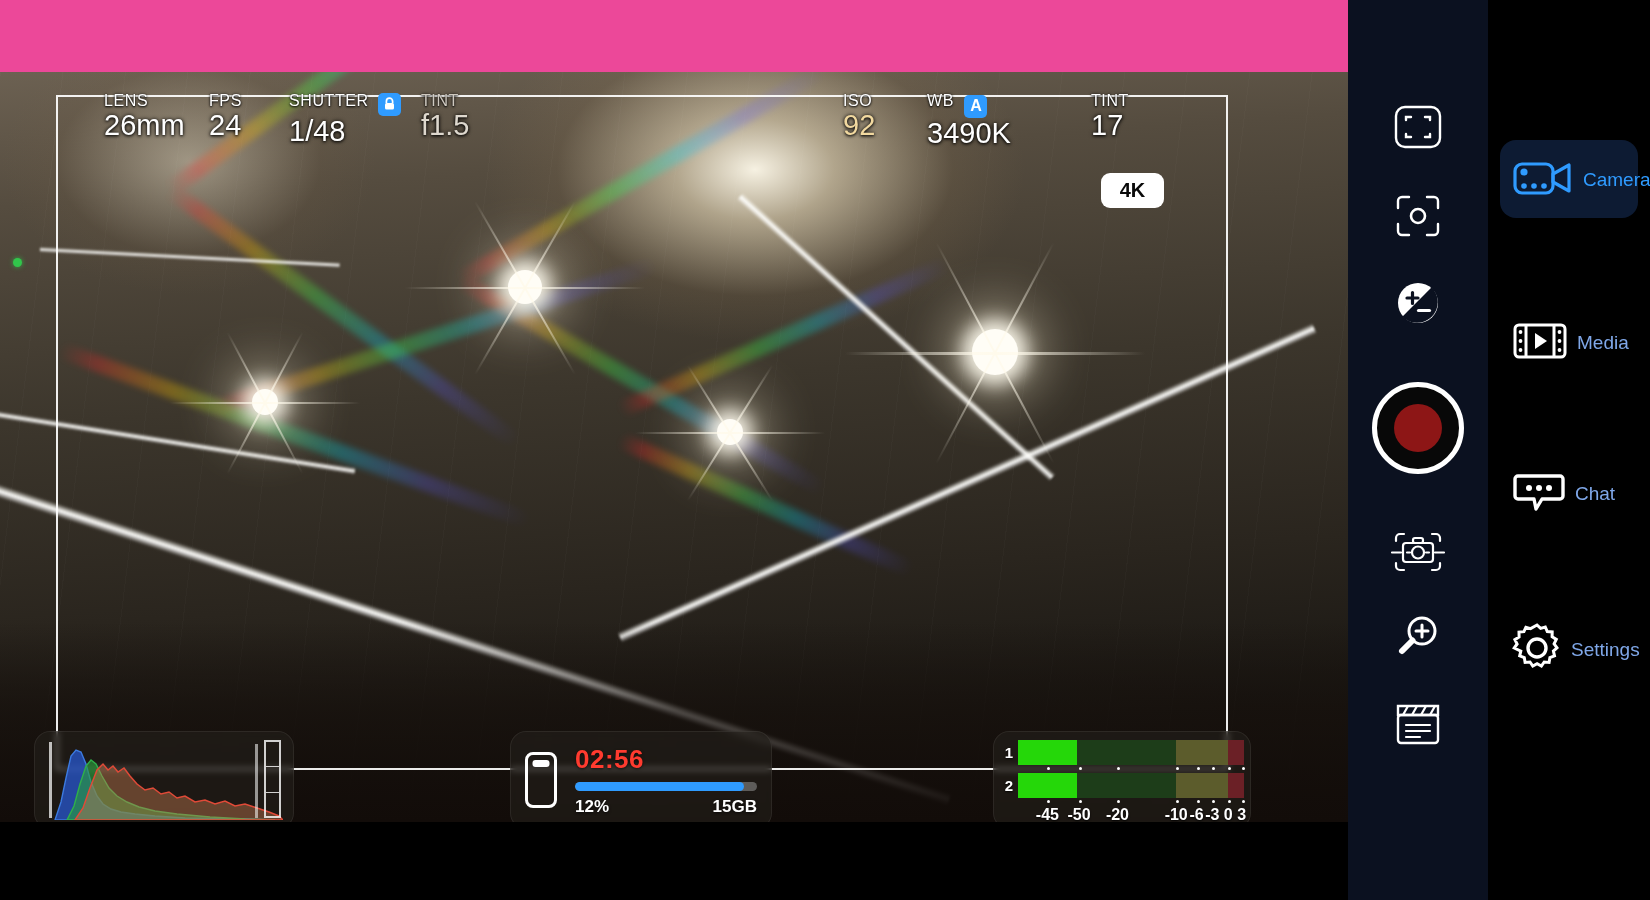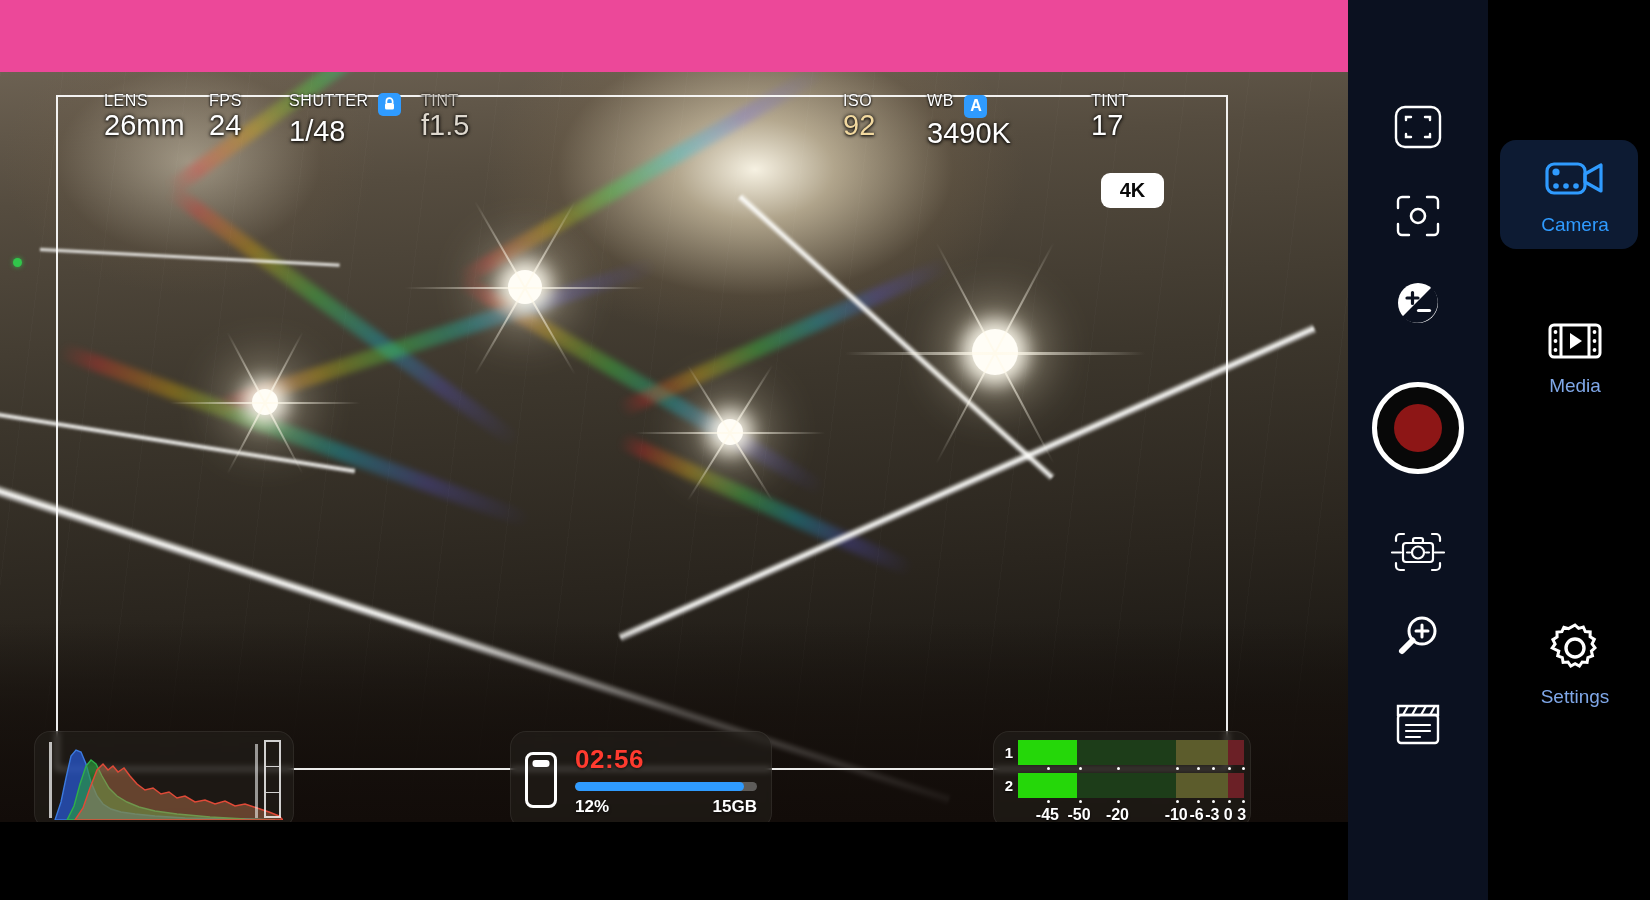--- a/index.html
+++ b/index.html
@@ -150,21 +150,21 @@
   .rail-btn { position:absolute; left:50%; transform:translateX(-50%);
     display:flex; align-items:center; justify-content:center; cursor:pointer; }
   .rec-btn { position:absolute; left:50%; transform:translateX(-50%); top:382px;
     width:92px; height:92px; border-radius:50%; background:#080808;
     border:5px solid #ffffff; display:flex; align-items:center; justify-content:center; }
   .rec-inner { width:48px; height:48px; border-radius:50%; background:#8d1616; }
 
   
   .nav { position:absolute; left:1488px; top:0; width:162px; height:900px; background:#000; z-index:30; }
   .nav-item { position:absolute; left:50%; transform:translateX(-50%); width:138px;
-    display:flex; flex-direction:column; align-items:center; gap:9px; padding:15px 0 13px 12px;
+    display:flex; flex-direction:row; align-items:center; gap:9px; padding:15px 0 13px 12px;
     border-radius:16px; cursor:pointer; }
   .nav-item.active { background:#0d1b33; }
   .nav-label { font-size:19px; color:#7fa7e8; }
   .nav-item.active .nav-label { color:#2f9bff; }
 </style>
 </head>
 <body>
 
 <div id="app">
 
@@ -426,20 +426,31 @@
             <circle cx="8.5" cy="30" r="1.9" fill="#fff"></circle>
           <circle cx="47.5" cy="12" r="1.9" fill="#fff"></circle>
             <circle cx="47.5" cy="21" r="1.9" fill="#fff"></circle>
             <circle cx="47.5" cy="30" r="1.9" fill="#fff"></circle>
           <path d="M23 13 L35 21 L23 29 Z" fill="#fff"></path>
         </svg>
       </span>
       <span class="nav-label">Media</span>
     </div>
 
+    <div class="nav-item" style="top:455px;">
+      <span>
+        <svg width="54" height="44" viewBox="0 0 54 44">
+          <path d="M6 6h42a3 3 0 013 3v17a3 3 0 01-3 3H30l-6 10-2-10H6a3 3 0 01-3-3V9a3 3 0 013-3z" fill="none" stroke="#fff" stroke-width="3.4" stroke-linejoin="round"></path>
+          <circle cx="17" cy="18" r="3" fill="#fff"></circle>
+            <circle cx="27" cy="18" r="3" fill="#fff"></circle>
+            <circle cx="37" cy="18" r="3" fill="#fff"></circle>
+        </svg>
+      </span>
+      <span class="nav-label">Chat</span>
+    </div>
 
     <div class="nav-item" style="top:608px;">
       <span>
         <svg width="50" height="50" viewBox="0 0 50 50">
           <path d="M25 2l3.6 3.4 4.7-1.4 2 4.5 4.9.4-.1 4.9 4.2 2.6-2.2 4.4 2.9 4-3.6 3.3 1.1 4.8-4.6 1.7-.8 4.8-4.9-.4-2.8 4-4.3-2.3-4.3 2.3-2.8-4-4.9.4-.8-4.8-4.6-1.7 1.1-4.8L2.2 25l2.9-4-2.2-4.4 4.2-2.6-.1-4.9 4.9-.4 2-4.5 4.7 1.4z" fill="none" stroke="#fff" stroke-width="3"></path>
           <circle cx="25" cy="25" r="9" fill="none" stroke="#fff" stroke-width="3.4"></circle>
         </svg>
       </span>
       <span class="nav-label">Settings</span>
     </div>

